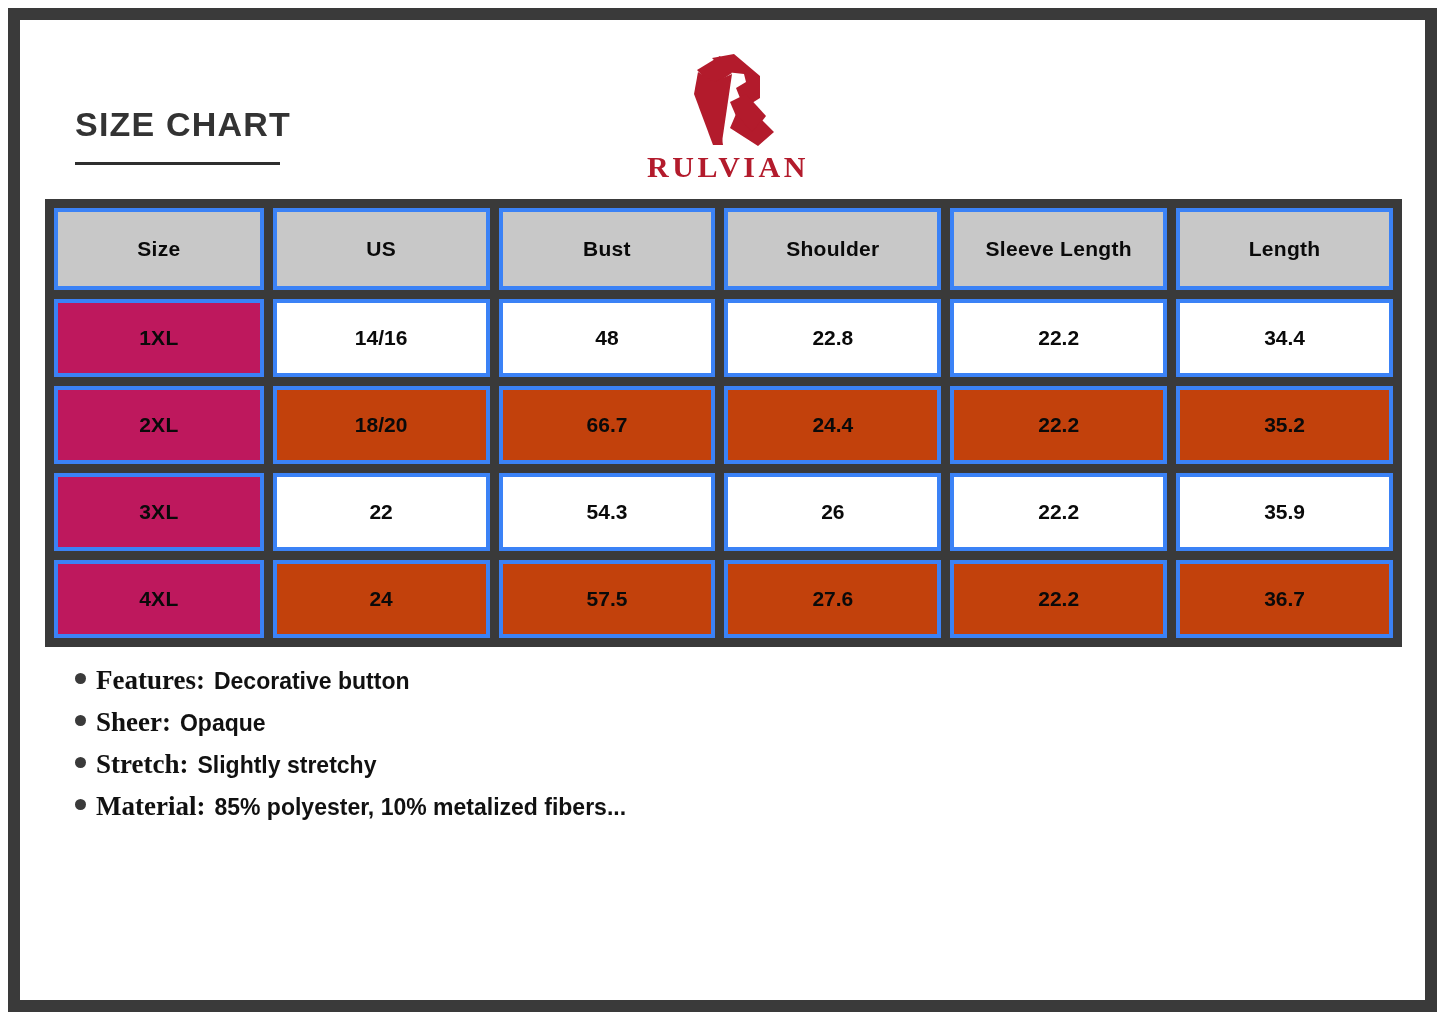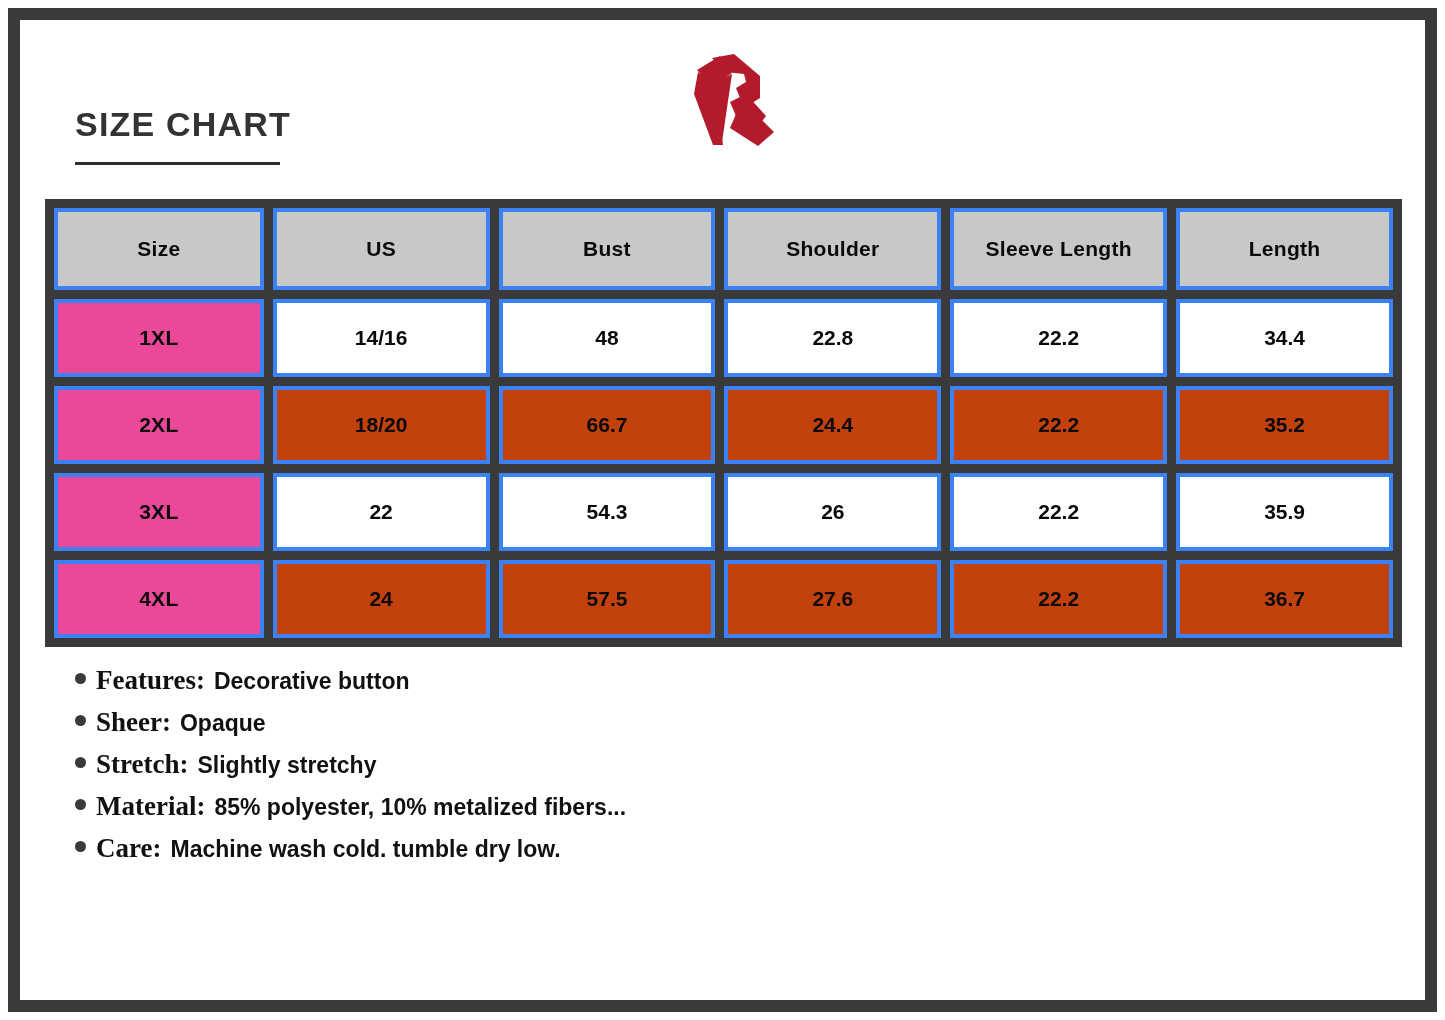--- a/index.html
+++ b/index.html
@@ -95,21 +95,21 @@
     color: #0a0a0a;
     border: 4px solid #3b82f6;
   }
 
   #size-table th { height: 82px; }
 
   .col-size  { width: 205px; }
   .col-data  { width: 212px; }
 
   .head-cell { background: #c8c8c8; }
-  .size-cell { background: #ec4899; font-size: 23px; }
+  .size-cell { background: #be185d; font-size: 23px; }
   .val-odd   { background: #ffffff; }
   .val-even  { background: #c2410c; }
 
   #size-table td.size-cell,
   #size-table th.head-cell { letter-spacing: .3px; }
 
   
   #spec-list {
     position: absolute;
     left: 55px;
@@ -163,20 +163,21 @@
       <svg id="brand-mark" width="108" height="108" viewBox="0 0 108 108" aria-hidden="true">
         <g fill="#b31b2c">
           <path d="M23 28 L46 14 L58 31 L38 44 Z"></path>
           <path d="M38 16 L60 12 L86 34 L86 56 L70 66 L62 46 L72 40 L70 32 L52 30 Z"></path>
           <path d="M24 30 L40 40 L49 103 L39 103 L20 52 Z"></path>
           <path d="M40 40 L58 32 L48 100 L40 100 Z"></path>
           <path d="M56 60 L72 52 L92 74 L78 92 L62 74 Z"></path>
           <path d="M62 72 L78 90 L88 78 L100 90 L84 104 L56 86 Z"></path>
         </g>
       </svg>
+      <span id="brand-name">RULVIAN</span>
     </div>
   </div>
 
   <table id="size-table">
     <thead>
       <tr>
         <th class="head-cell col-size">Size</th>
         <th class="head-cell col-data">US</th>
         <th class="head-cell col-data">Bust</th>
         <th class="head-cell col-data">Shoulder</th>
@@ -234,20 +235,15 @@
     <li class="spec-row">
       <span class="spec-bullet"></span>
       <span class="spec-label">Stretch:</span>
       <span class="spec-value">Slightly stretchy</span>
     </li>
     <li class="spec-row">
       <span class="spec-bullet"></span>
       <span class="spec-label">Material:</span>
       <span class="spec-value">85% polyester, 10% metalized fibers...</span>
     </li>
-    <li class="spec-row">
-      <span class="spec-bullet"></span>
-      <span class="spec-label">Care:</span>
-      <span class="spec-value">Machine wash cold. tumble dry low.</span>
-    </li>
   </ul>
 
 </div>
 
 </body></html>

